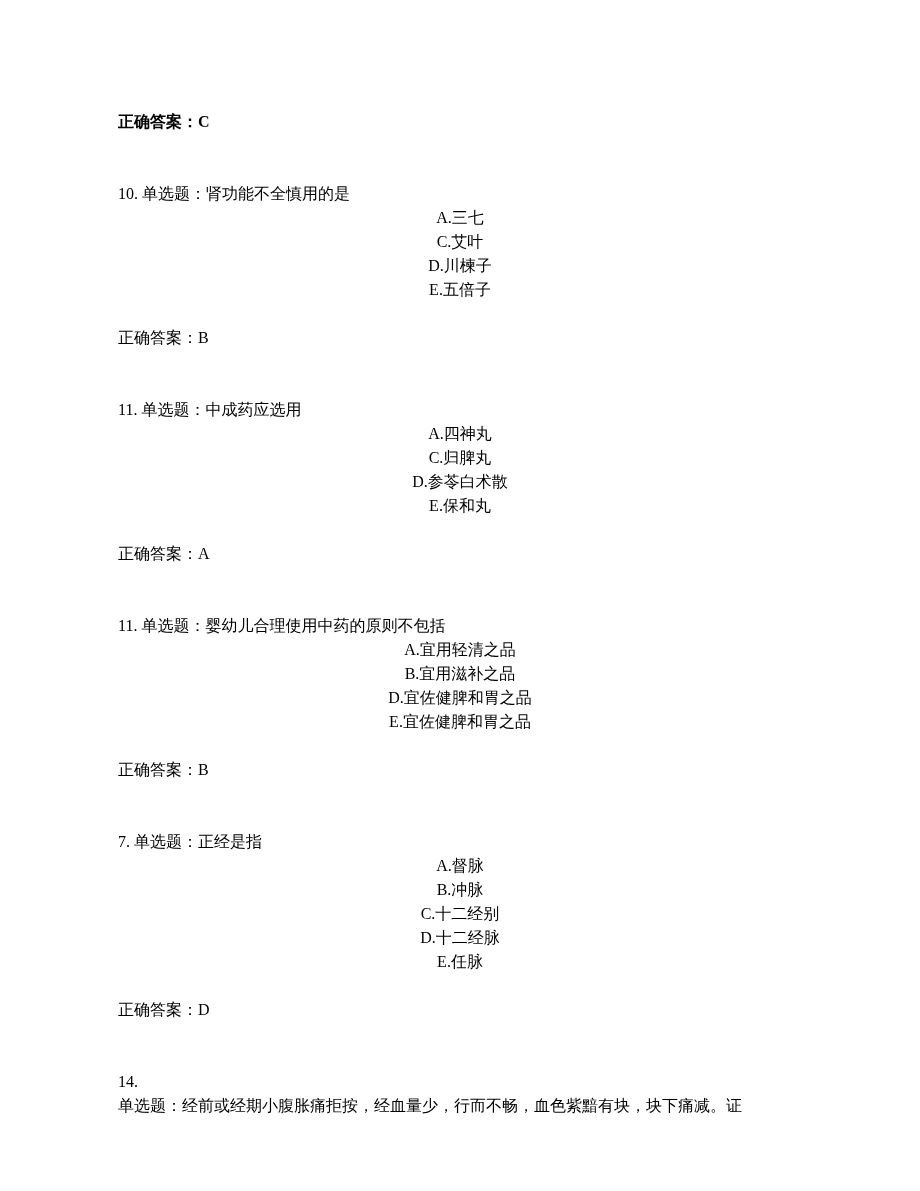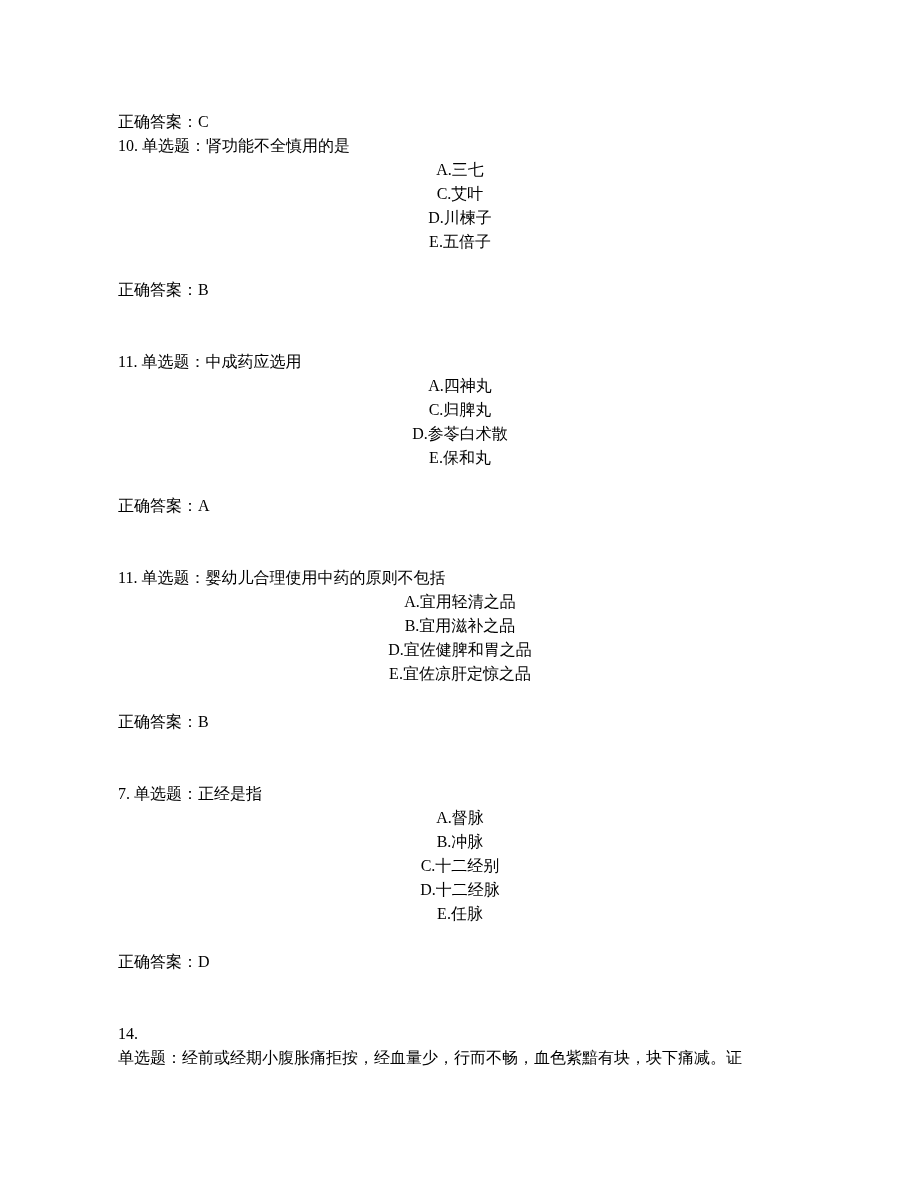--- a/index.html
+++ b/index.html
@@ -11,20 +11,22 @@
       width: 920px;
       height: 1191px;
       background: #ffffff;
       font-family: "SimSun", "宋体", serif;
       font-size: 16px;
       color: #000000;
       line-height: 1.5;
       padding: 110px 118px 0 118px;
     }
     .answer-line {
+      margin-bottom: 48px;
+      font-weight: bold;
     }
     .question-block {
       margin-bottom: 48px;
     }
     .question-title {
       margin-bottom: 0;
     }
     .option {
       margin-bottom: 0;
       text-align: center;
@@ -66,21 +68,21 @@
 </div>
 
 <div class="question-block">
   <div class="question-title">
     <span>11.</span>
     <span>单选题：</span><span>婴幼儿合理使用中药的原则不包括</span>
   </div>
   <div class="option">A.宜用轻清之品</div>
   <div class="option">B.宜用滋补之品</div>
   <div class="option">D.宜佐健脾和胃之品</div>
-  <div class="option">E.宜佐凉肝定惊之品</div>
+  <div class="option">E.宜佐健脾和胃之品</div>
   <div class="answer">正确答案：B</div>
 </div>
 
 <div class="question-block">
   <div class="question-title">
     <span>7.</span>
     <span>单选题：</span><span>正经是指</span>
   </div>
   <div class="option">A.督脉</div>
   <div class="option">B.冲脉</div>

